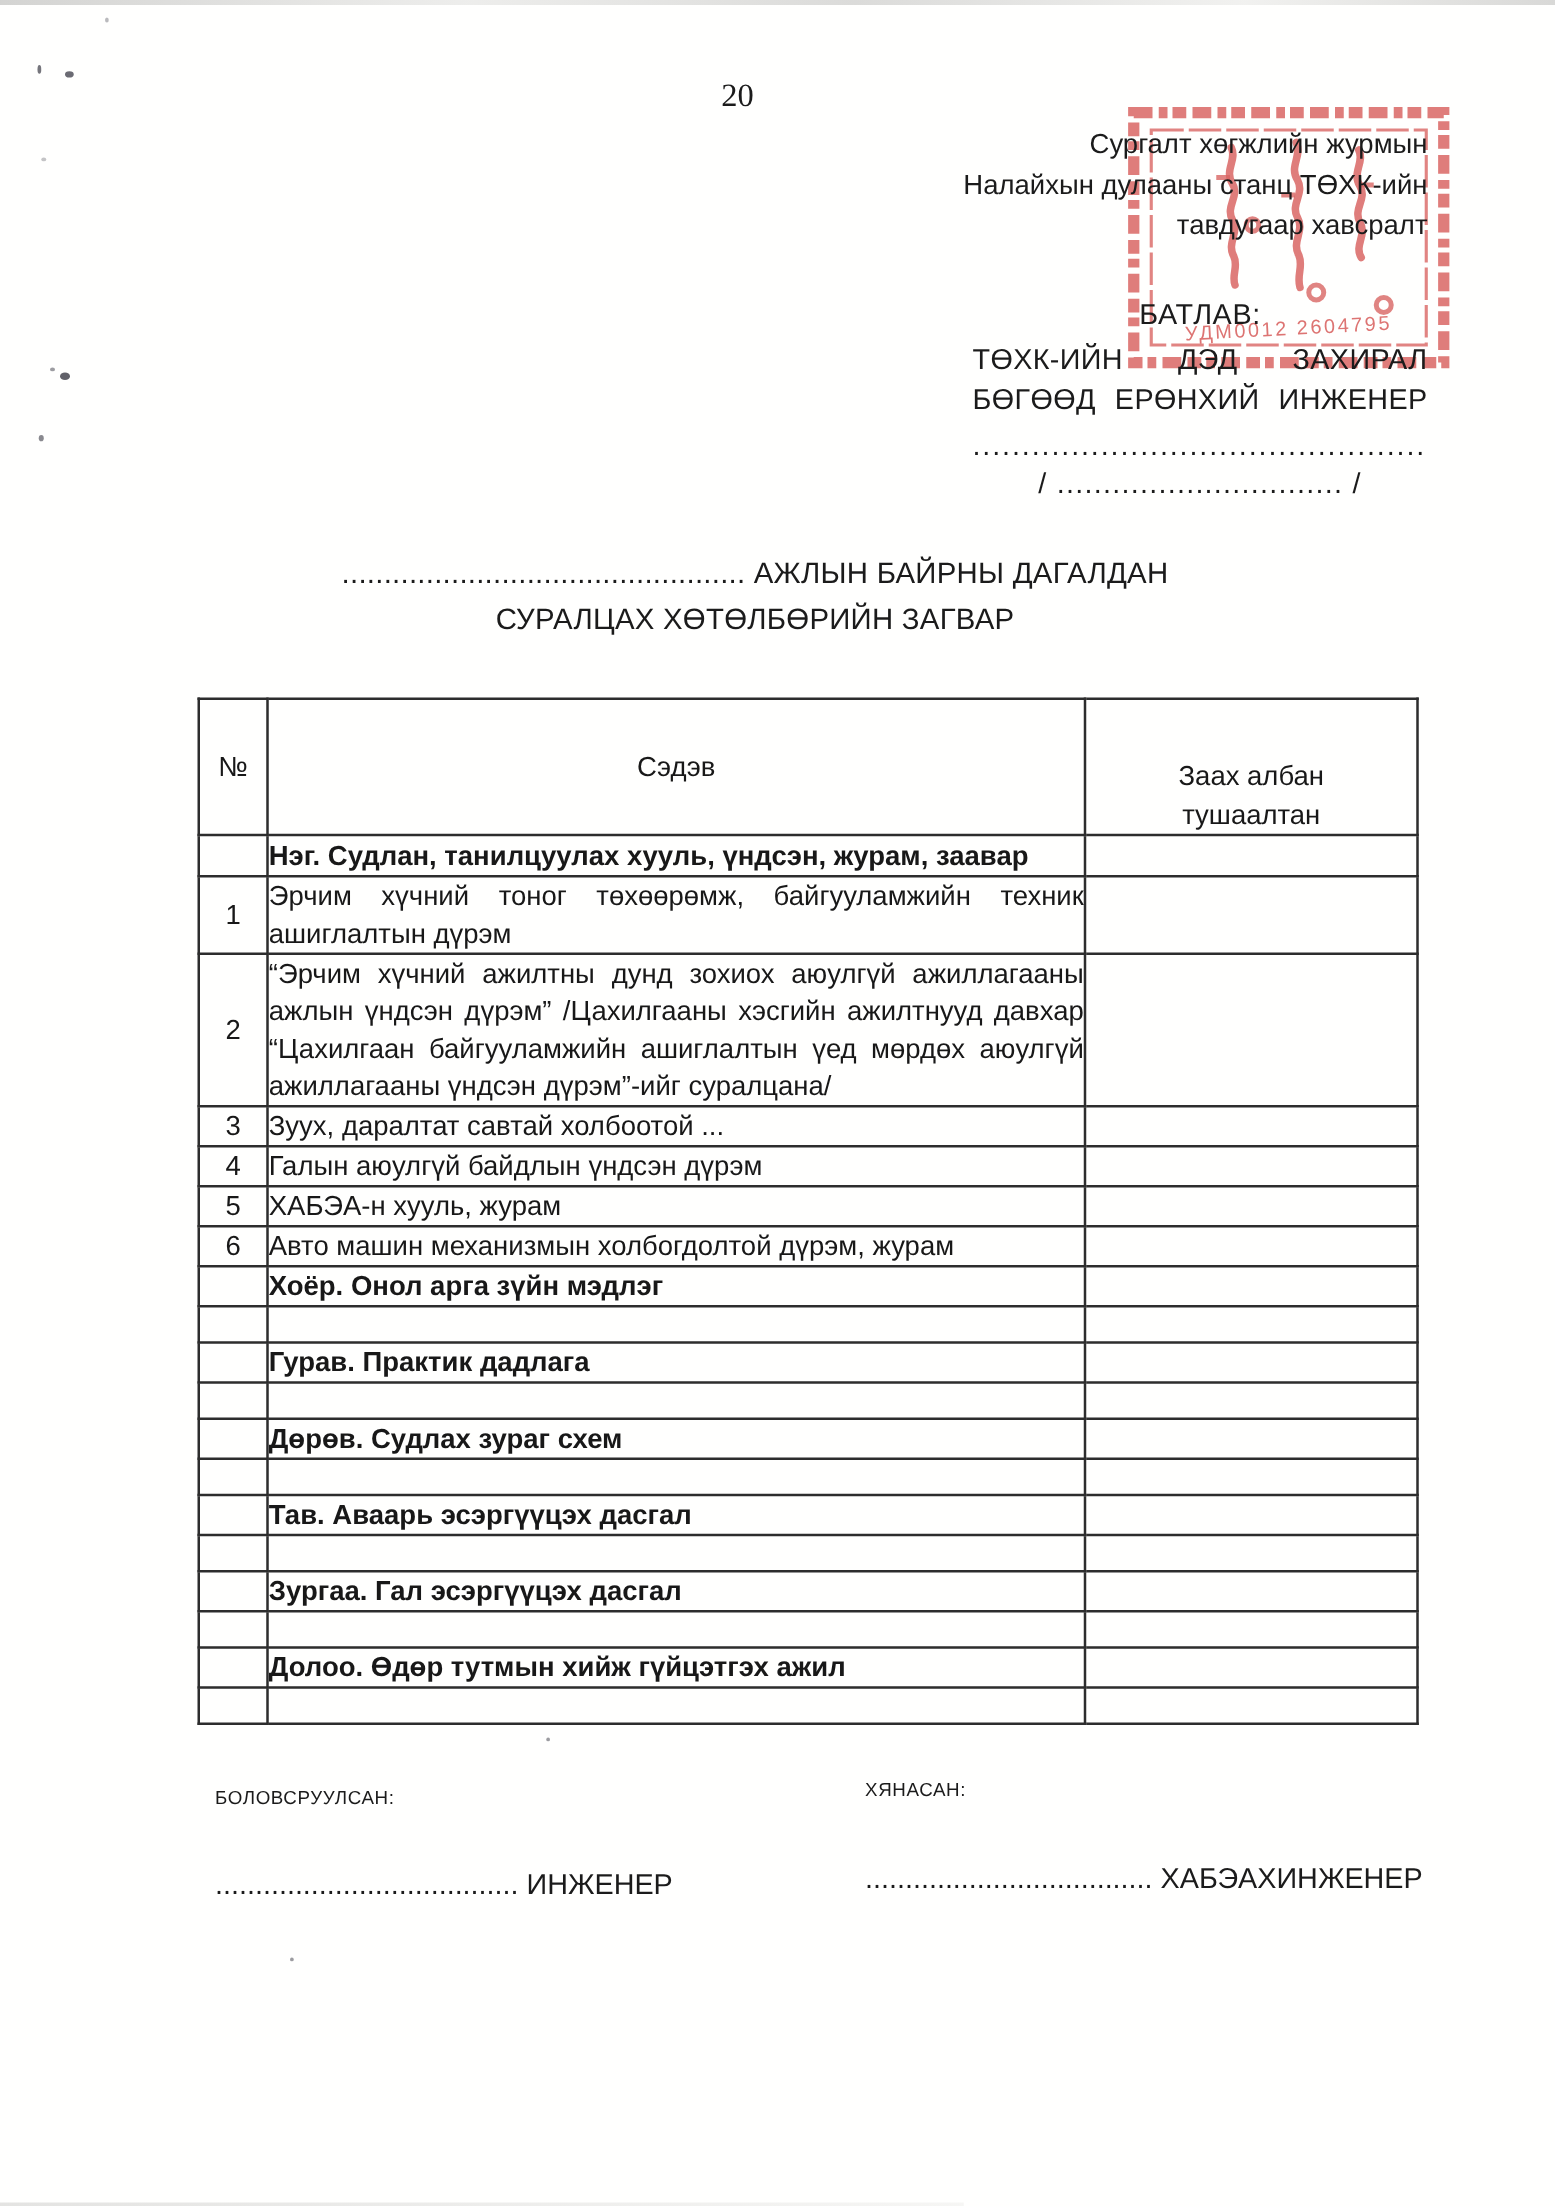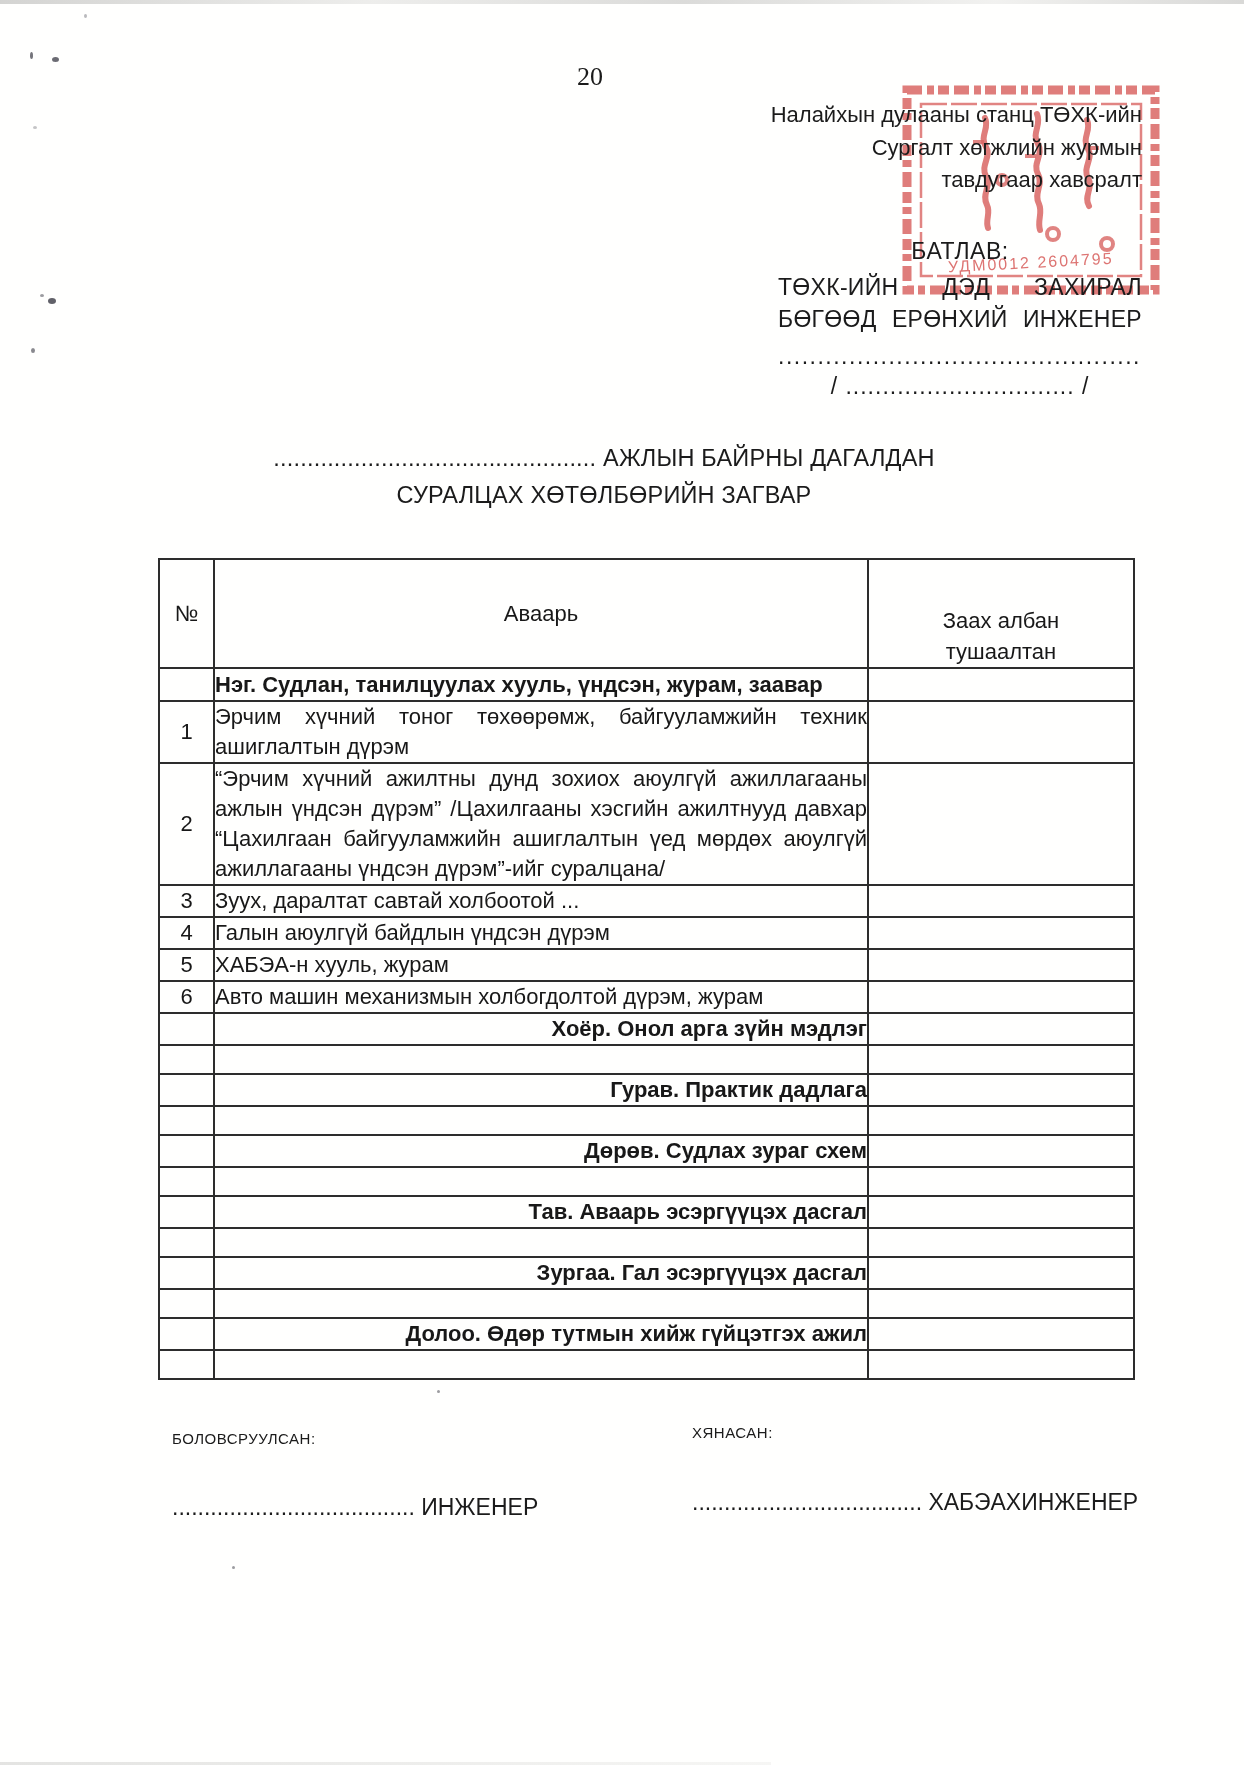--- a/index.html
+++ b/index.html
@@ -60,21 +60,21 @@
   table.program th,table.program td{
     border:2px solid #2d2d2d;padding:0;vertical-align:middle;
   }
   table.program thead th{height:72px;font-weight:normal;text-align:center;}
   table.program thead .teacher-head span{display:inline-block;width:150px;line-height:31px;margin-top:45px;}
   td.col-no{text-align:center;}
   td.col-topic{padding:2px 10px 3px 12px;line-height:30px;}
   tr.row-item td.col-topic{text-align:left;}
   tr.row-justify td.col-topic{text-align:justify;}
   tr.row-section td.col-topic{font-weight:bold;height:31px;}
-  tr.row-section-center td.col-topic{font-weight:bold;text-align:right;height:30px;}
+  tr.row-section-center td.col-topic{font-weight:bold;text-align:left;height:30px;}
   tr.row-empty td{height:27px;}
 
   .sig-label{position:absolute;font-size:15px;letter-spacing:.5px;}
   .sig-line{position:absolute;font-size:23px;white-space:nowrap;}
   #lbl-prepared{left:172px;top:1430px;}
   #lbl-reviewed{left:692px;top:1424px;}
   #line-prepared{left:172px;top:1494px;}
   #line-reviewed{left:692px;top:1489px;}
 </style>
 </head>
@@ -112,22 +112,22 @@
             <circle cx="206" cy="160" r="6"></circle>
         </g>
       </g>
       <text x="130" y="184" fill="#d4504e" font-size="16" text-anchor="middle" letter-spacing="2" transform="rotate(-3 130 184)" opacity=".9">УДМ0012 2604795</text>
     </svg>
   </div>
 
   <div class="page-number">20</div>
 
   <div class="header-block">
+    <div>Сургалт хөгжлийн журмын</div>
     <div>Налайхын дулааны станц ТӨХК-ийн</div>
-    <div>Сургалт хөгжлийн журмын</div>
     <div>тавдугаар хавсралт</div>
   </div>
 
   <div class="approval">
     <div class="approval-label">БАТЛАВ:</div>
     <div class="approval-line">ТӨХК-ИЙН ДЭД ЗАХИРАЛ</div>
     <div class="approval-line">БӨГӨӨД ЕРӨНХИЙ ИНЖЕНЕР</div>
     <div class="approval-dots">........................................................</div>
     <div class="approval-name">/ ............................... /</div>
   </div>
@@ -139,21 +139,21 @@
 
   <table class="program">
     <colgroup>
         <col class="c-no">
         <col class="c-topic">
         <col class="c-teacher">
       </colgroup>
     <thead>
       <tr>
         <th>№</th>
-        <th>Аваарь</th>
+        <th>Сэдэв</th>
         <th class="teacher-head">
           <span>Заах албан тушаалтан</span>
         </th>
       </tr>
     </thead>
     <tbody>
         <tr class="row-section">
           <td class="col-no"></td>
           <td class="col-topic">Нэг. Судлан, танилцуулах хууль, үндсэн, журам, заавар</td>
           <td class="col-teacher"></td>

